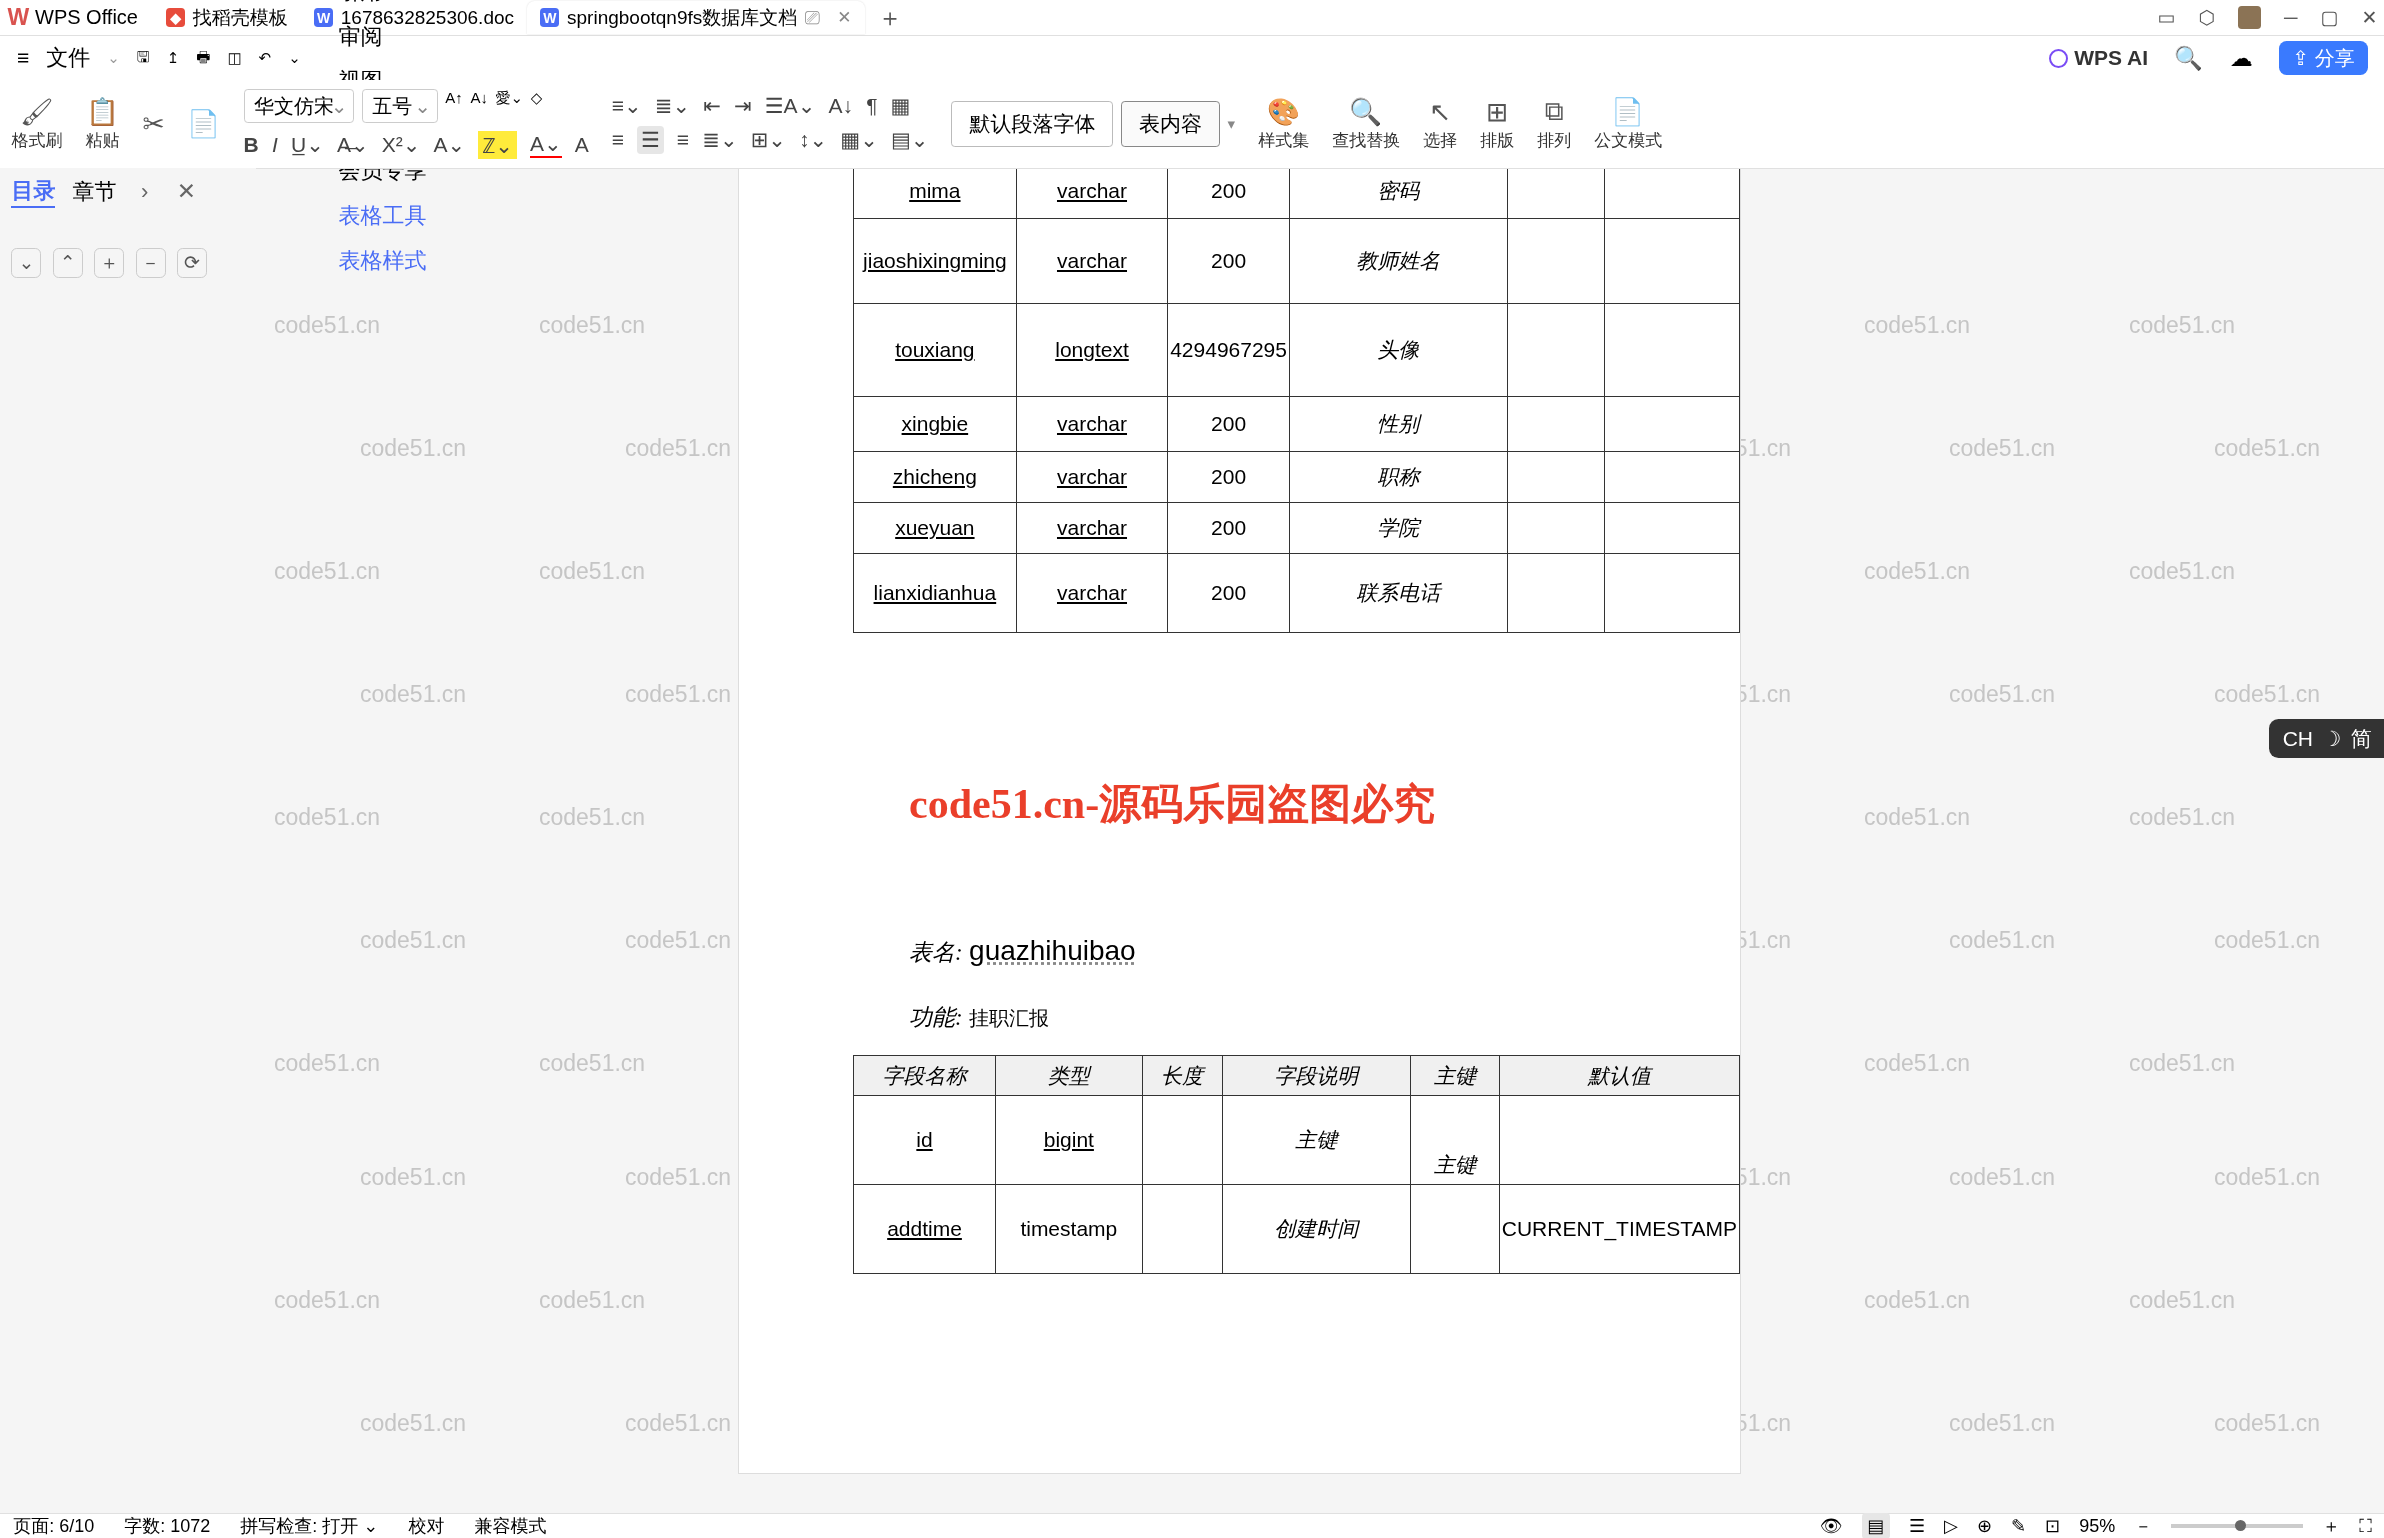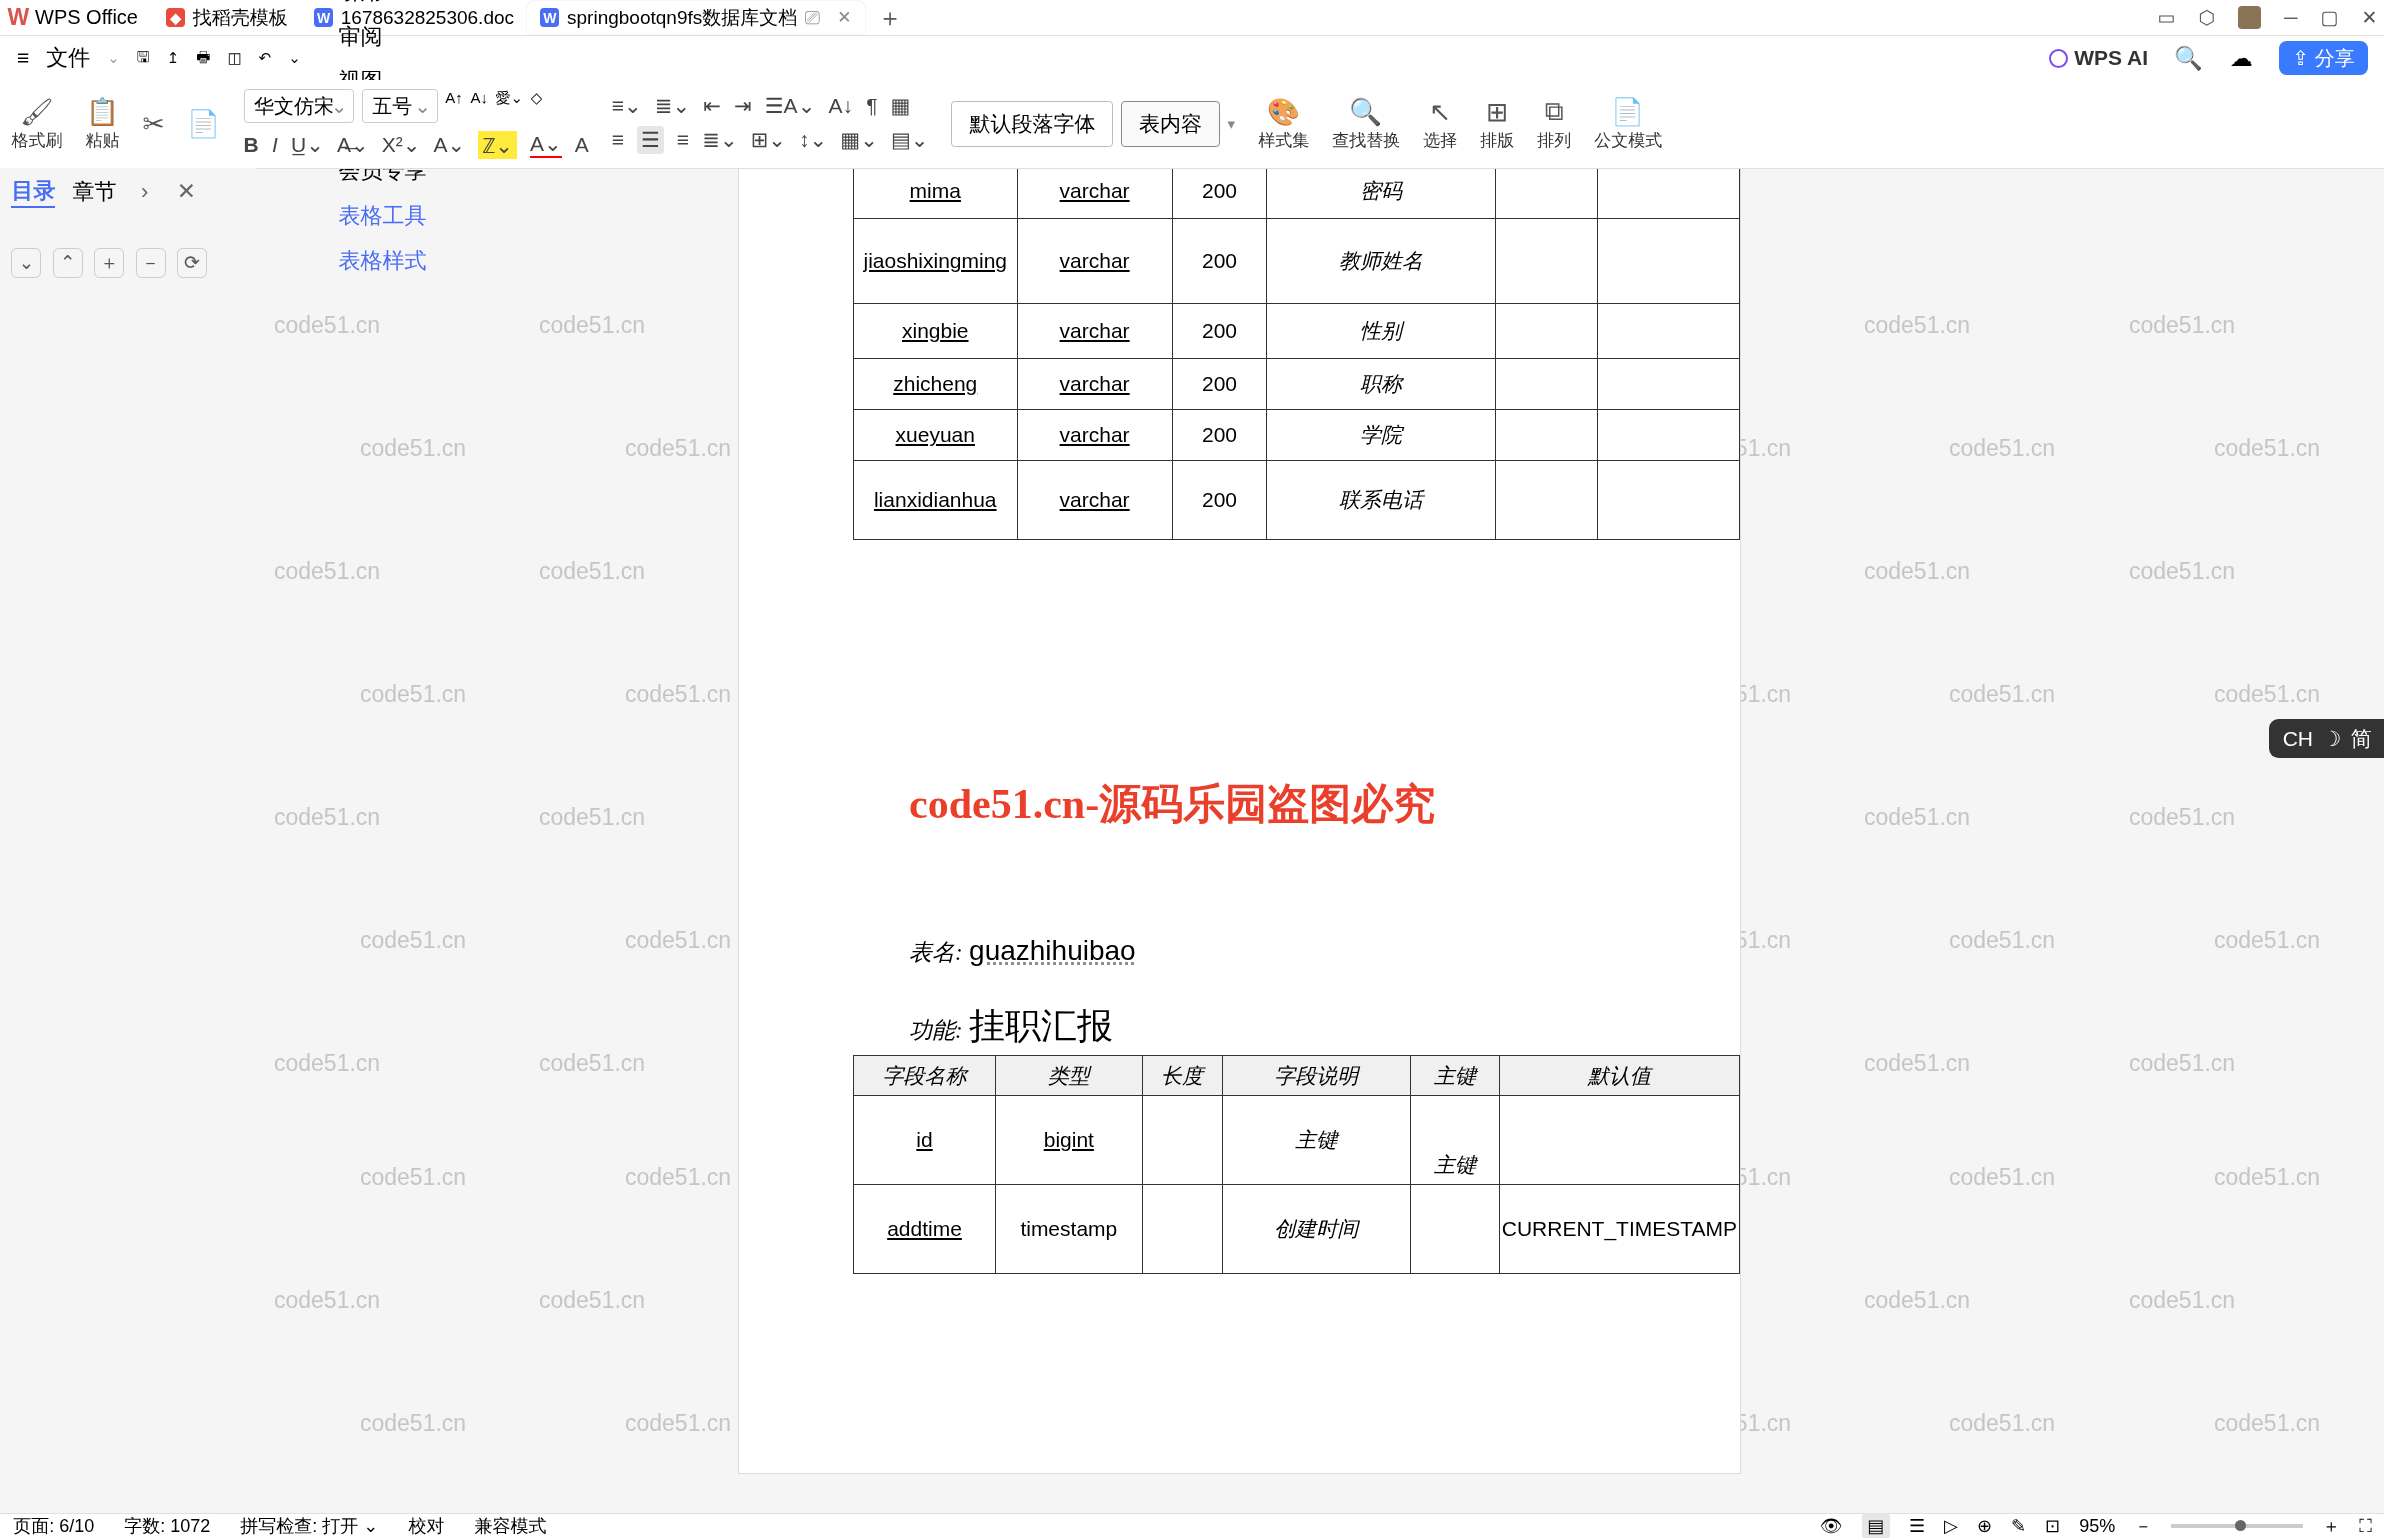--- a/index.html
+++ b/index.html
@@ -380,20 +380,28 @@
           </tr>
       <tr>
             <td style="height:85px"><span class="ul">jiaoshixingming</span></td>
             <td><span class="ul">varchar</span></td>
             <td><span>200</span></td>
             <td><span class="it">教师姓名</span></td>
             <td></td>
             <td></td>
           </tr>
       <tr>
+            <td style="height:93px"><span class="ul">touxiang</span></td>
+            <td><span class="ul">longtext</span></td>
+            <td><span>4294967295</span></td>
+            <td><span class="it">头像</span></td>
+            <td></td>
+            <td></td>
+          </tr>
+      <tr>
             <td style="height:55px"><span class="ul">xingbie</span></td>
             <td><span class="ul">varchar</span></td>
             <td><span>200</span></td>
             <td><span class="it">性别</span></td>
             <td></td>
             <td></td>
           </tr>
       <tr>
             <td style="height:51px"><span class="ul">zhicheng</span></td>
             <td><span class="ul">varchar</span></td>
@@ -420,21 +428,21 @@
           </tr>
     </tbody>
       </table>
 
     <div style="position:absolute; left:170px; top:785px; font-size:23px;">
       <span class="it">表名:</span>
       <span style="font-size:28px; text-decoration: underline dotted #888">guazhihuibao</span>
     </div>
     <div style="position:absolute; left:170px; top:852px; font-size:23px;">
       <span class="it">功能:</span>
-      <span style="font-size:36px">挂职汇报</span>
+      <span style="font-size:20px">挂职汇报</span>
     </div>
 
     <table class="dbt" style="position:absolute; left:114px; top:905px;">
       <colgroup>
           <col style="width:165px">
           <col style="width:163px">
           <col style="width:100px">
           <col style="width:248px">
           <col style="width:112px">
           <col style="width:155px">

